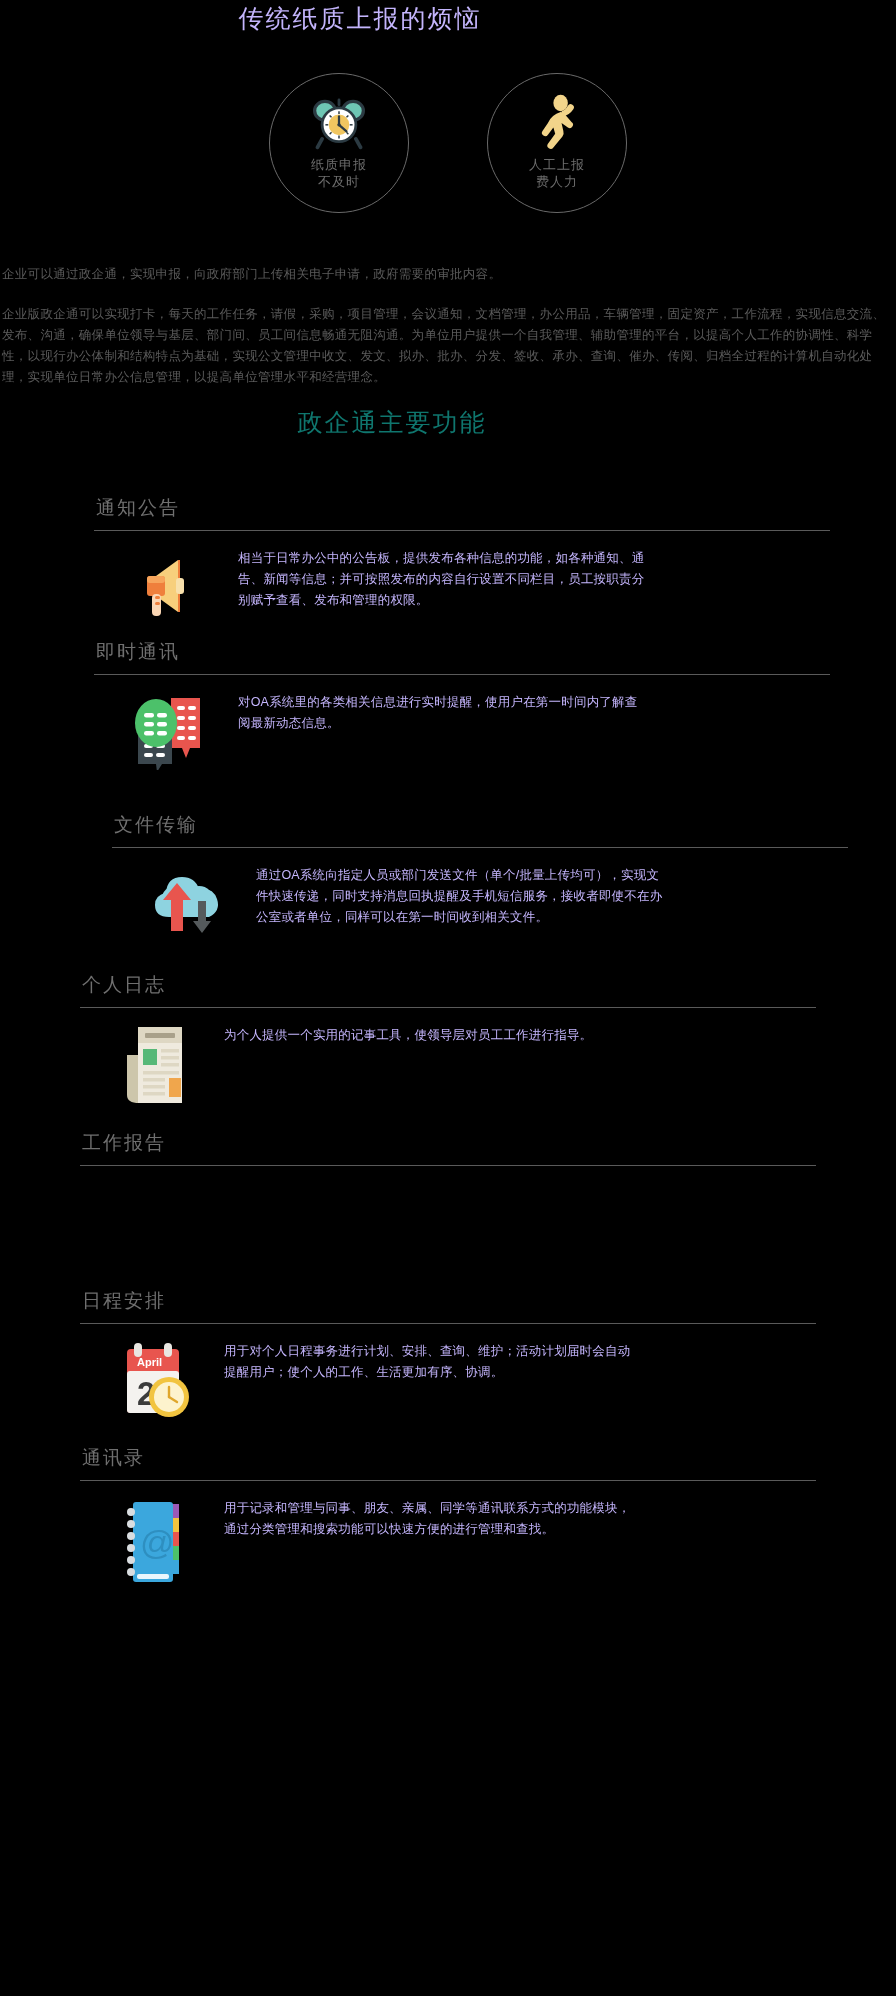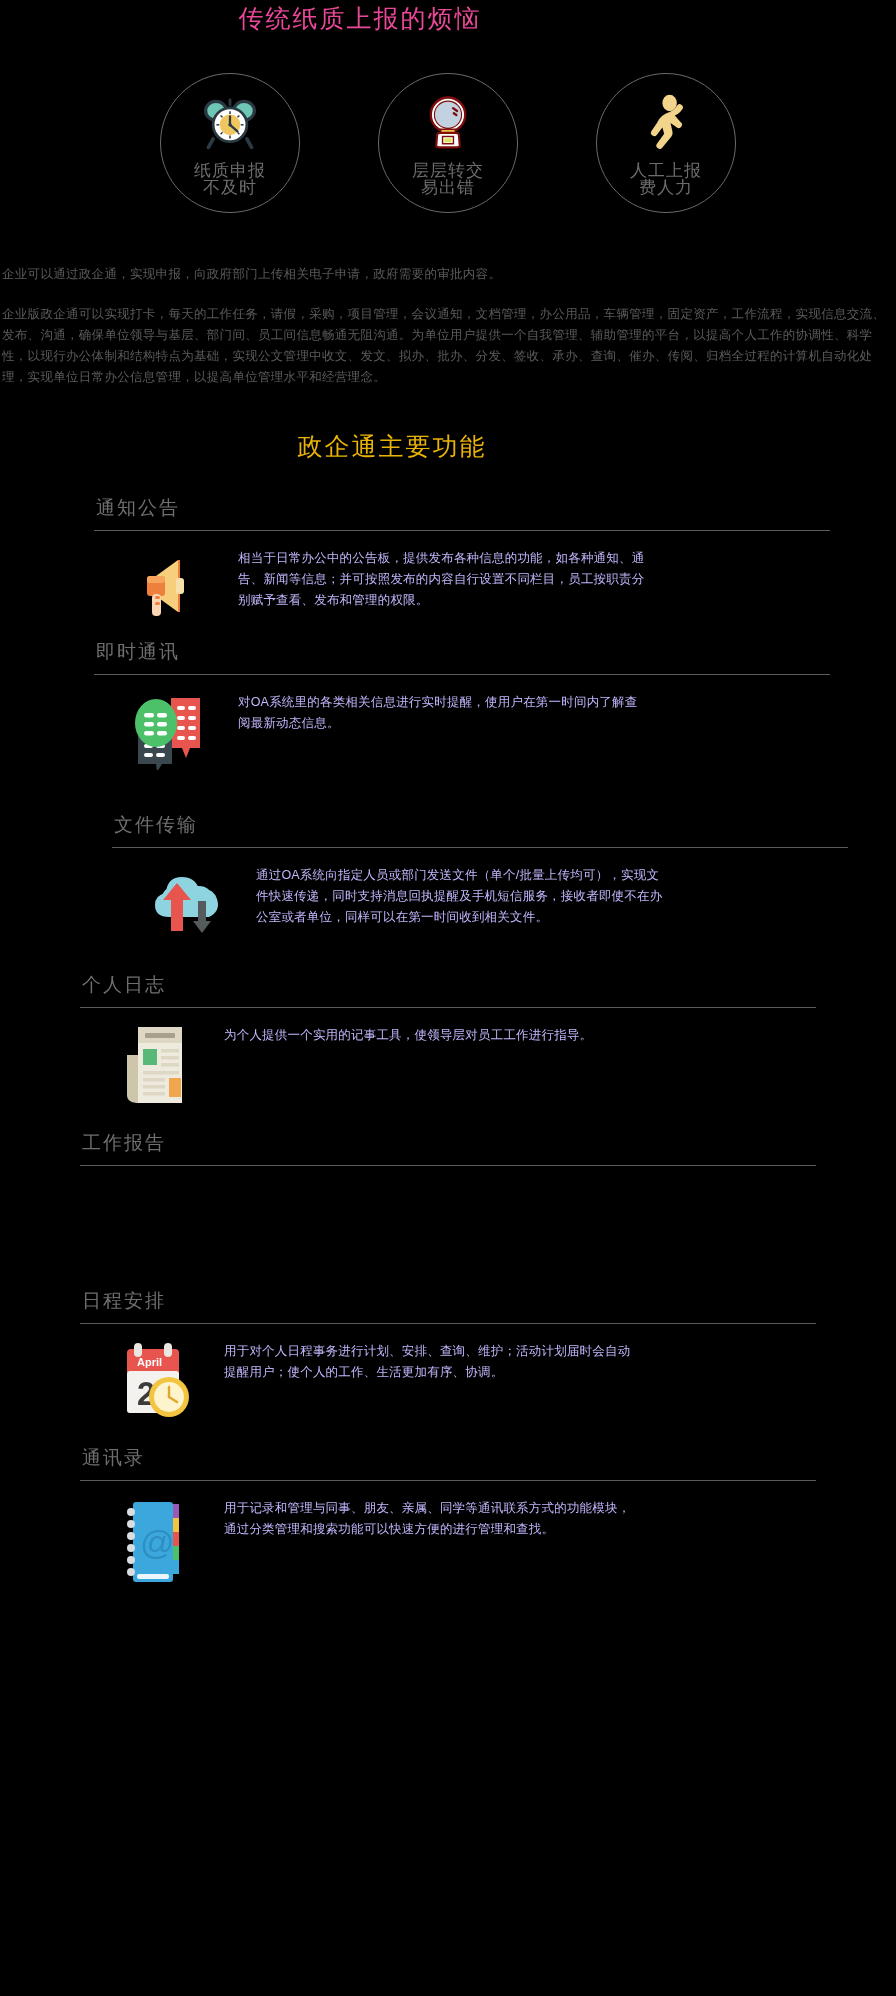--- a/index.html
+++ b/index.html
@@ -10,21 +10,21 @@
     font-family: "Liberation Sans", "DejaVu Sans", sans-serif;
     overflow: hidden;
   }
   .page { position: relative; width: 896px; height: 1996px; background:#000; }
 
   
   .top-title {
     position: absolute;
     top: 2px; left: 0; width: 720px;
     text-align: center;
-    color: #ec4899;
+    color: #c4b5fd;
     font-size: 25px;
     letter-spacing: 2px;
     font-weight: 400;
   }
 
   
   .circles {
     position: absolute;
     top: 73px; left: 0; width: 896px;
     display: flex;
@@ -39,47 +39,47 @@
     display: flex;
     flex-direction: column;
     align-items: center;
   }
   .circle-icon {
     margin-top: 16px;
     width: 64px; height: 64px;
     display: flex; align-items: center; justify-content: center;
   }
   .circle-caption {
-    margin-top: 8px;
+    margin-top: 2px;
     text-align: center;
     color: #6d6d6d;
-    font-size: 17px;
+    font-size: 13px;
     line-height: 17px;
     letter-spacing: 1px;
   }
 
   
   .intro {
     position: absolute;
     left: 2px;
     width: 890px;
     color: #5b5b5b;
     font-size: 12.5px;
     line-height: 21px;
     letter-spacing: 0.3px;
   }
   .intro.p1 { top: 264px; }
   .intro.p2 { top: 304px; }
 
   
   .section-title {
     position: absolute;
-    top: 430px; left: 0; width: 784px;
+    top: 406px; left: 0; width: 784px;
     text-align: center;
-    color: #eab308;
+    color: #0f766e;
     font-size: 25px;
     letter-spacing: 2px;
   }
 
   
   .feature { position: absolute; left: 0; width: 896px; }
   .feature-title {
     margin-left: 82px;
     color: #6f6f6f;
     font-size: 19px;
@@ -148,38 +148,20 @@
           <line x1="32" y1="35" x2="40" y2="42" stroke="#2b3a42" stroke-width="2.4" stroke-linecap="round"></line>
           <circle cx="32" cy="35" r="1.8" fill="#2b3a42"></circle>
         </svg>
       </div>
       <div class="circle-caption">
         <div>纸质申报</div>
         <div>不及时</div>
       </div>
     </div>
 
-    <div class="circle">
-      <div class="circle-icon">
-        <svg width="58" height="58" viewBox="0 0 64 64">
-          <circle cx="32" cy="24" r="19" fill="#ffffff" stroke="#7d0c0c" stroke-width="2.6"></circle>
-          <circle cx="32" cy="24" r="15" fill="#c3d2e0" stroke="#7d0c0c" stroke-width="1.2"></circle>
-          <rect x="36" y="17" width="8" height="2.6" rx="1.3" fill="#7d0c0c" transform="rotate(35 40 18)"></rect>
-          <rect x="37" y="22" width="6" height="2.6" rx="1.3" fill="#7d0c0c" transform="rotate(35 40 23)"></rect>
-          <rect x="24" y="40" width="16" height="5" fill="#f0c244" stroke="#7d0c0c" stroke-width="1.6"></rect>
-          <path d="M20 46 Q20 44 24 44 L40 44 Q44 44 44 46 L45 58 Q45 60 42 60 L22 60 Q19 60 19 58 Z" fill="#ffffff" stroke="#7d0c0c" stroke-width="2.4"></path>
-          <rect x="26" y="48" width="12" height="8" fill="#ffffff" stroke="#7d0c0c" stroke-width="1.6"></rect>
-          <rect x="28" y="50" width="8" height="4.5" fill="#d9e65a"></rect>
-        </svg>
-      </div>
-      <div class="circle-caption">
-        <div>层层转交</div>
-        <div>易出错</div>
-      </div>
-    </div>
 
     <div class="circle">
       <div class="circle-icon">
         <svg width="58" height="58" viewBox="0 0 64 64">
           <ellipse cx="36" cy="11" rx="8" ry="9" fill="#f2d48a"></ellipse>
           <path d="M36 21 Q26 24 22 33 L16 42 Q14 45 17 47 Q20 49 22 46 L28 38 L30 45 L22 56 Q20 59 23 61 Q26 63 28 60 L38 48 Q40 45 39 42 L37 33 L44 38 Q47 40 49 37 Q51 34 48 32 L42 25 Q40 21 36 21 Z" fill="#f2d48a"></path>
           <path d="M39 26 Q46 24 50 18 Q52 15 49 13 Q46 11 44 14 Q41 19 37 20 Z" fill="#f2d48a"></path>
         </svg>
       </div>
       <div class="circle-caption">

